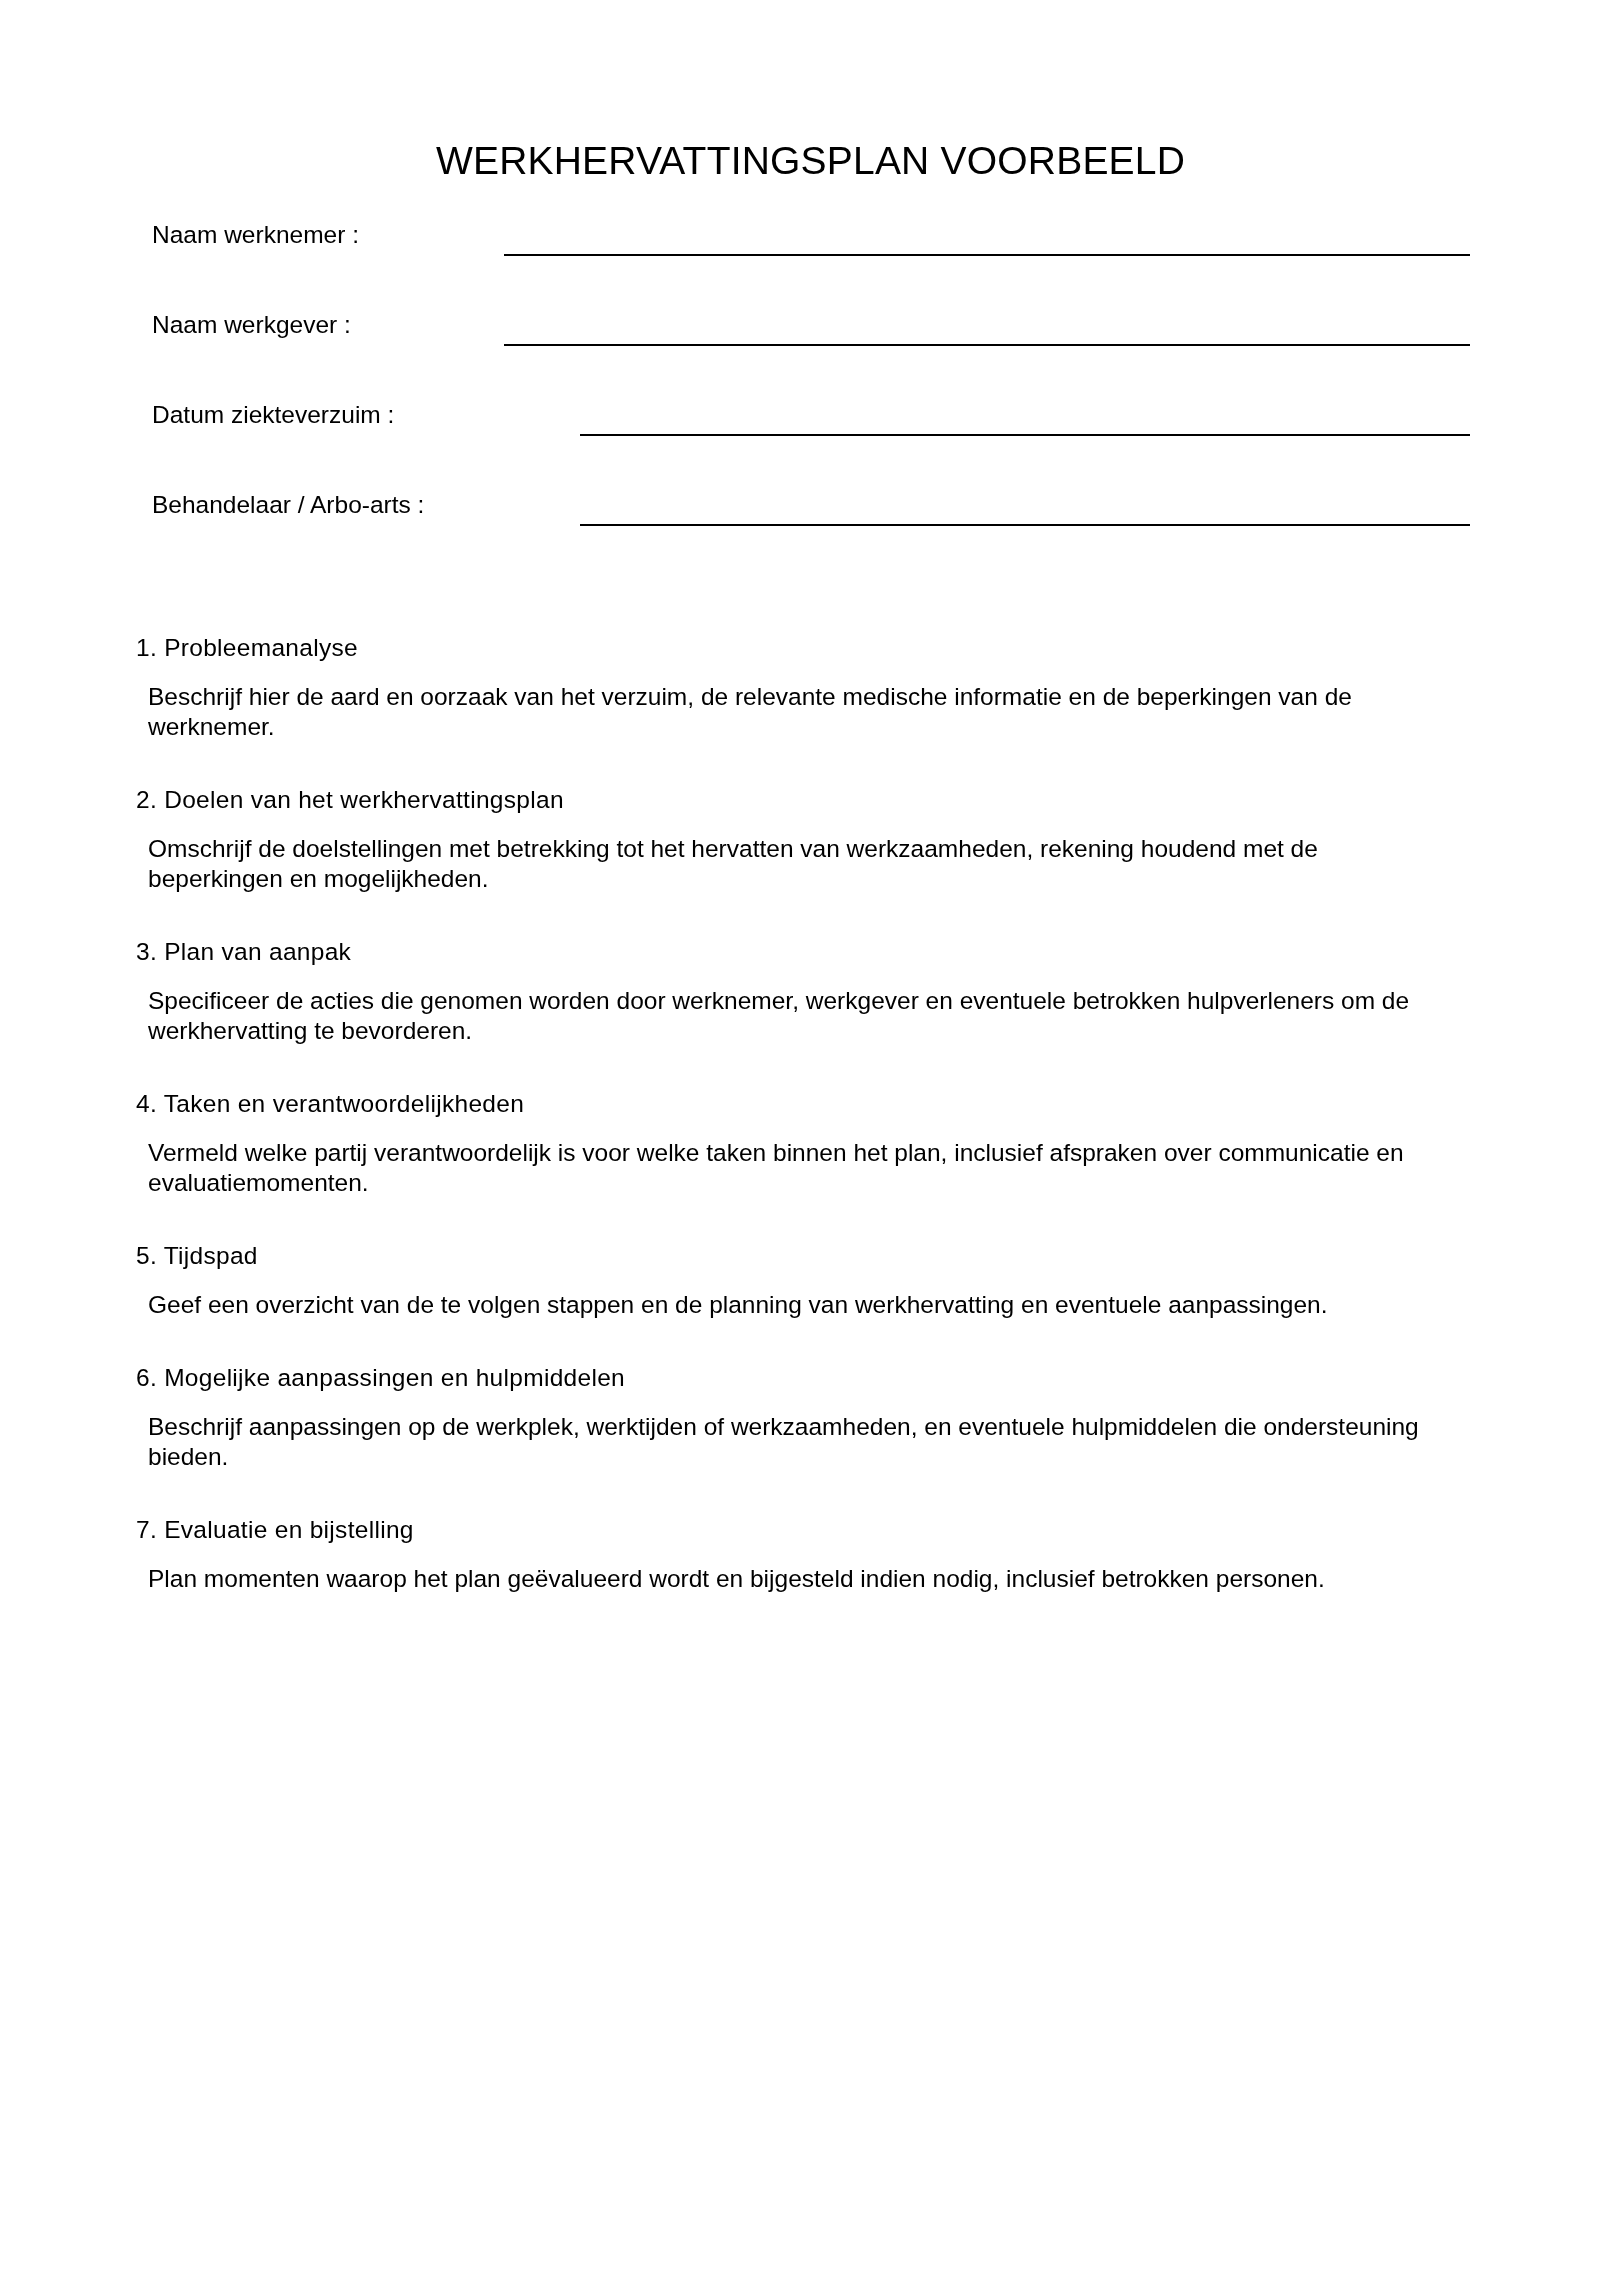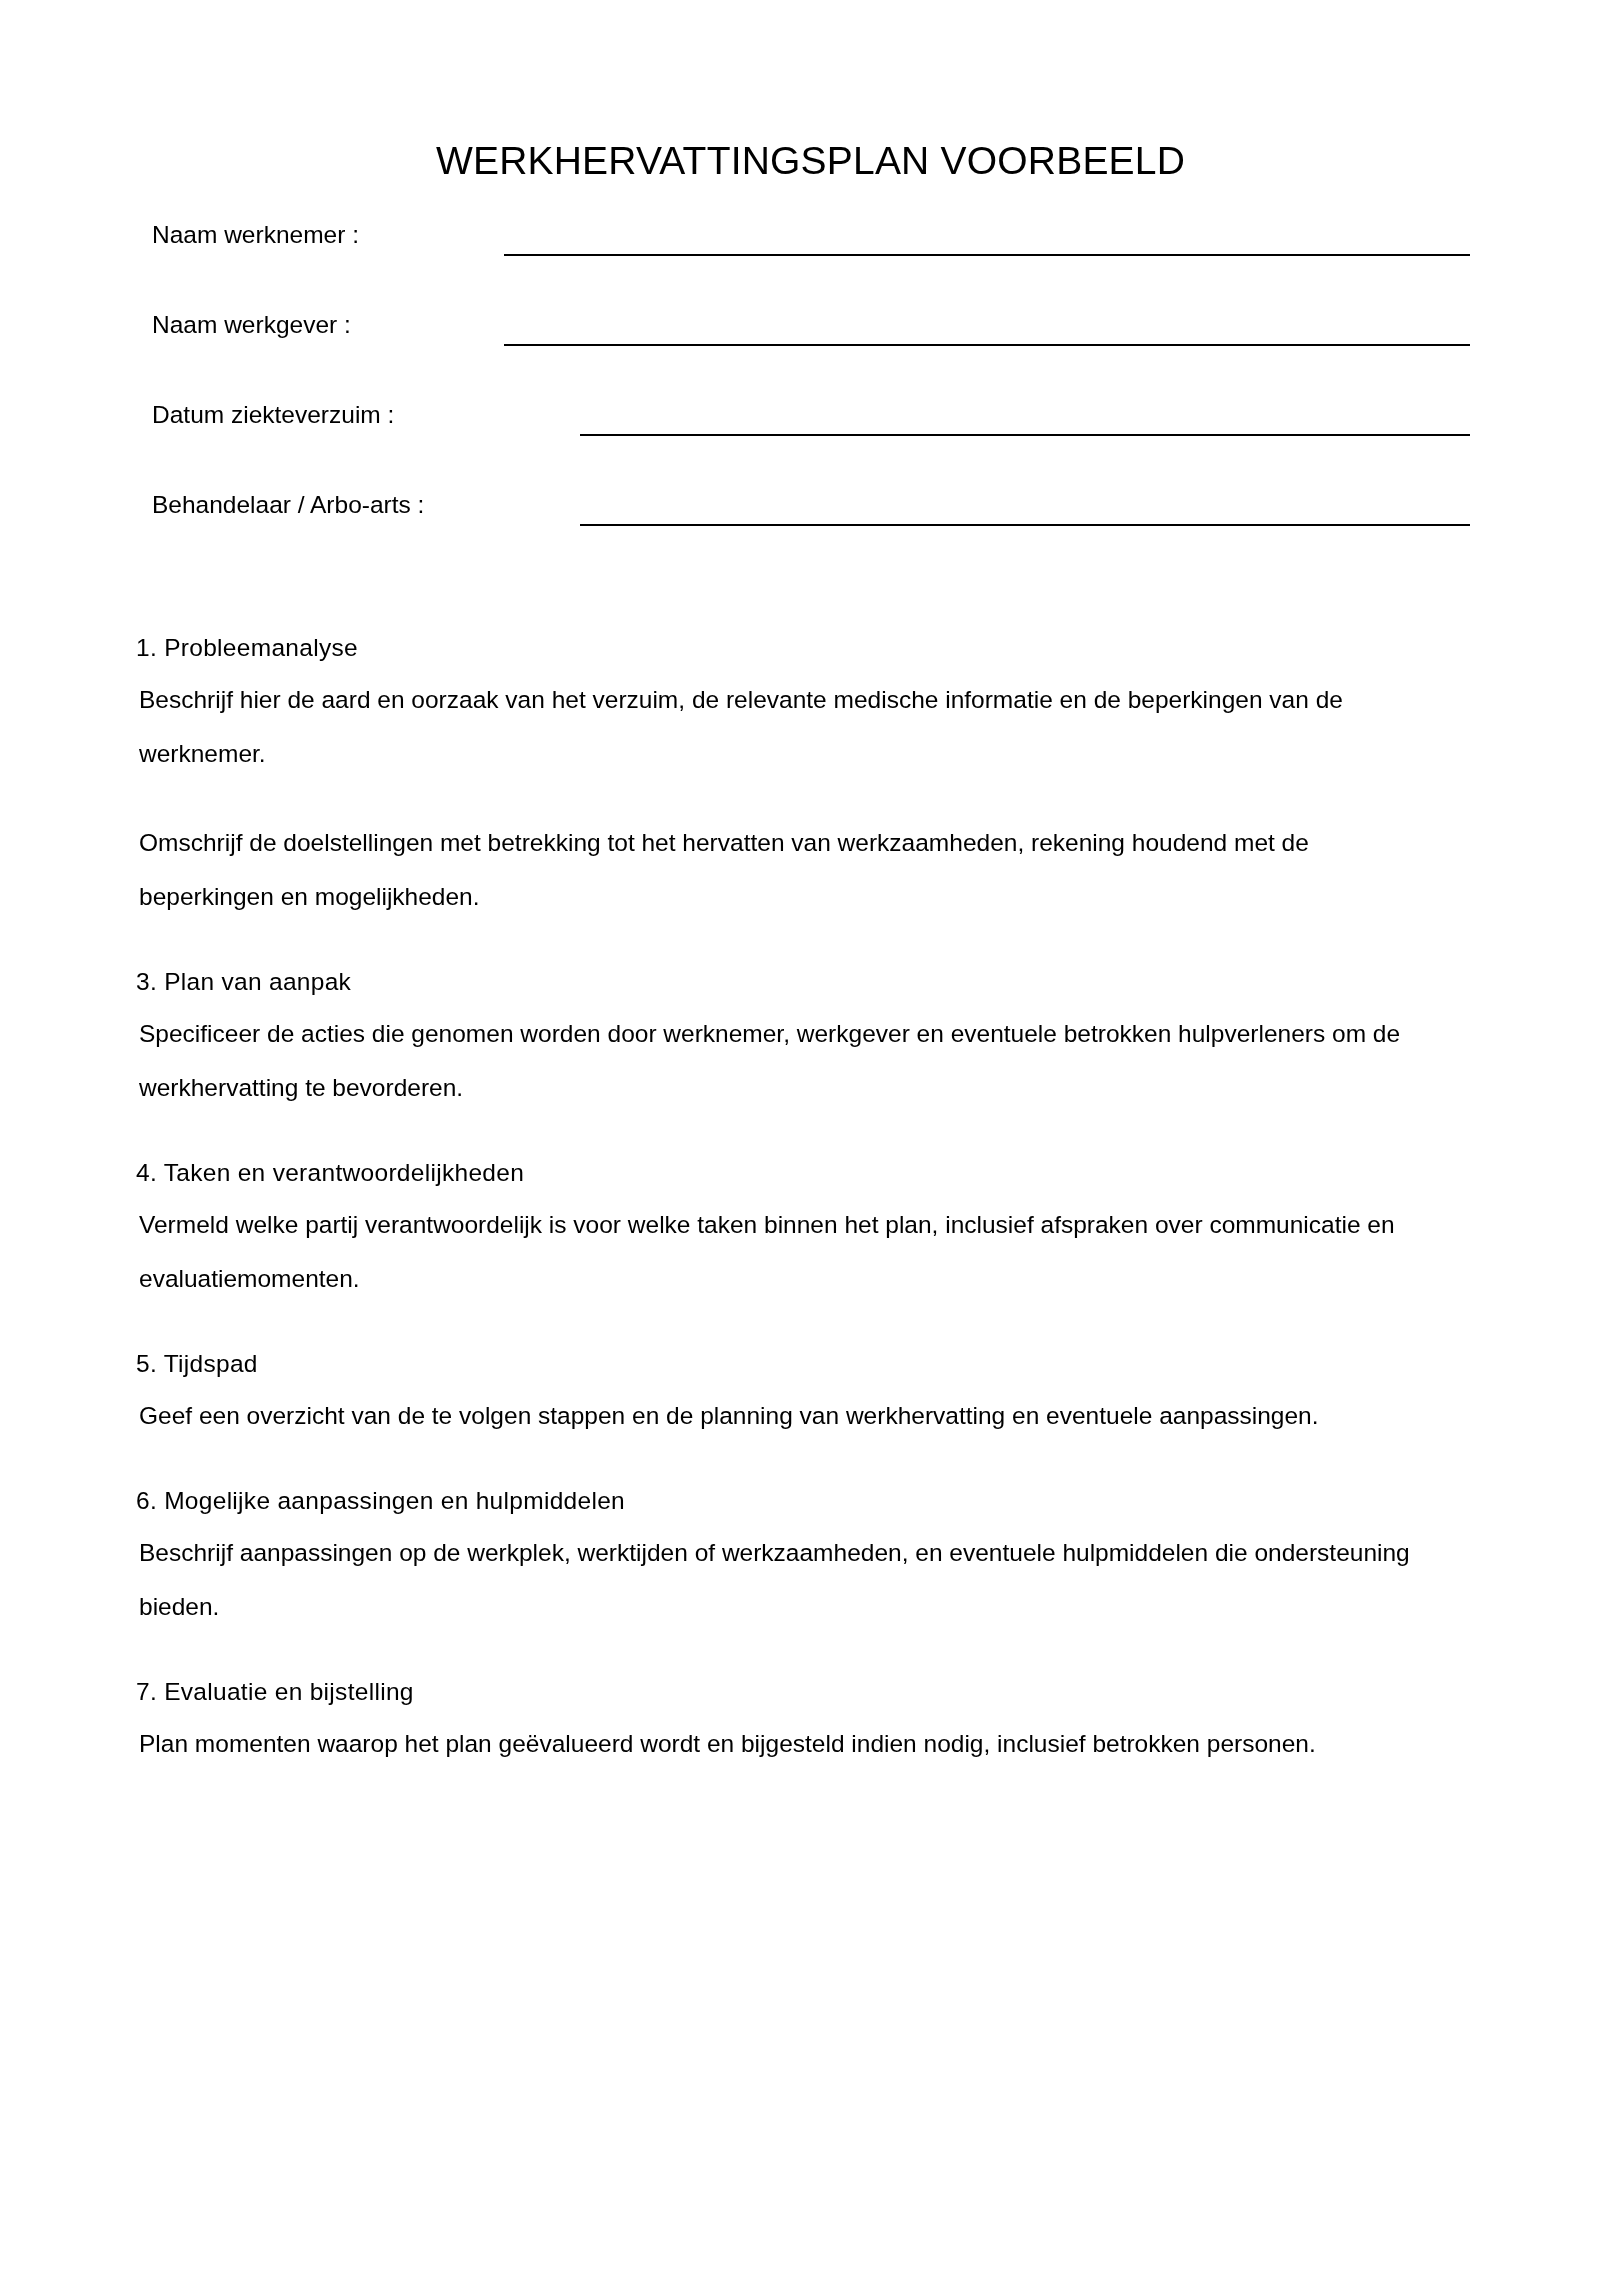--- a/index.html
+++ b/index.html
@@ -79,22 +79,22 @@
   .section:last-child { margin-bottom: 0; }
   .section-heading {
     font-size: 24.5px;
     line-height: 45px;
     font-weight: 400;
     letter-spacing: 0.3px;
     margin: 0;
   }
   .section-body {
     font-size: 24.5px;
-    line-height: 54px;
-    margin: 3px;
+    line-height: 30px;
+    margin: 12px;
     text-align: left;
   }
 </style>
 </head>
 <body>
 
 <div class="page">
 
   <h1 class="doc-title">WERKHERVATTINGSPLAN VOORBEELD</h1>
 
@@ -116,20 +116,21 @@
         <span class="form-rule narrow"></span>
       </div>
     </div>
 
   <div class="sections">
       <div class="section">
         <div class="section-heading">1. Probleemanalyse</div>
         <div class="section-body">Beschrijf hier de aard en oorzaak van het verzuim, de relevante medische informatie en de beperkingen van de werknemer.</div>
       </div>
       <div class="section">
+        <div class="section-heading">2. Doelen van het werkhervattingsplan</div>
         <div class="section-body">Omschrijf de doelstellingen met betrekking tot het hervatten van werkzaamheden, rekening houdend met de beperkingen en mogelijkheden.</div>
       </div>
       <div class="section">
         <div class="section-heading">3. Plan van aanpak</div>
         <div class="section-body">Specificeer de acties die genomen worden door werknemer, werkgever en eventuele betrokken hulpverleners om de werkhervatting te bevorderen.</div>
       </div>
       <div class="section">
         <div class="section-heading">4. Taken en verantwoordelijkheden</div>
         <div class="section-body">Vermeld welke partij verantwoordelijk is voor welke taken binnen het plan, inclusief afspraken over communicatie en evaluatiemomenten.</div>
       </div>

